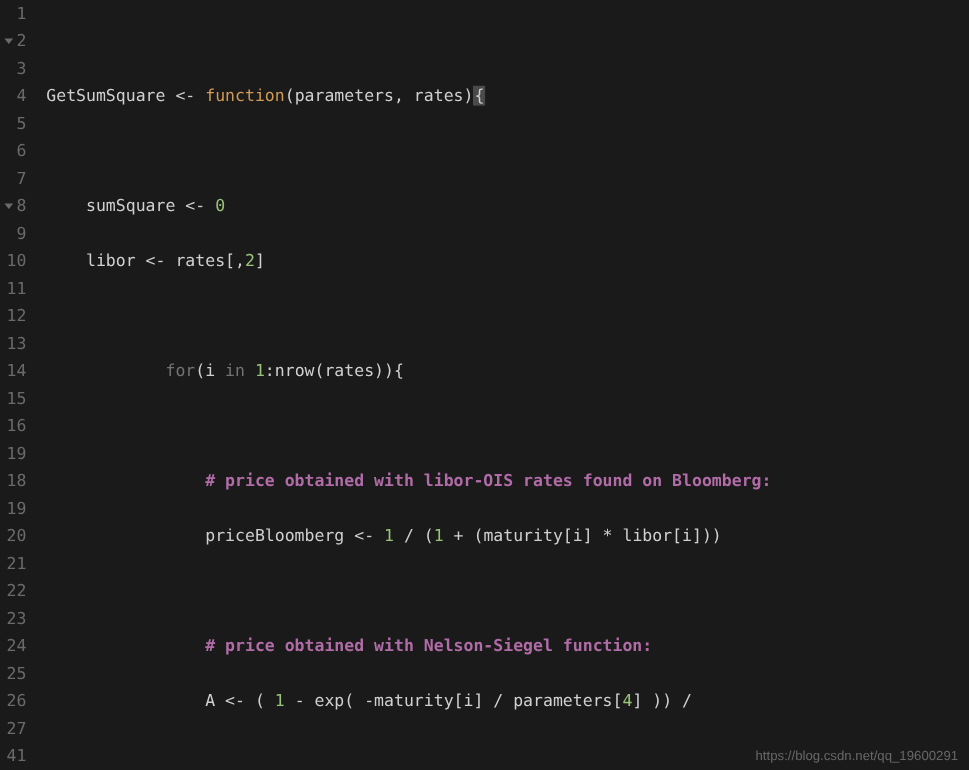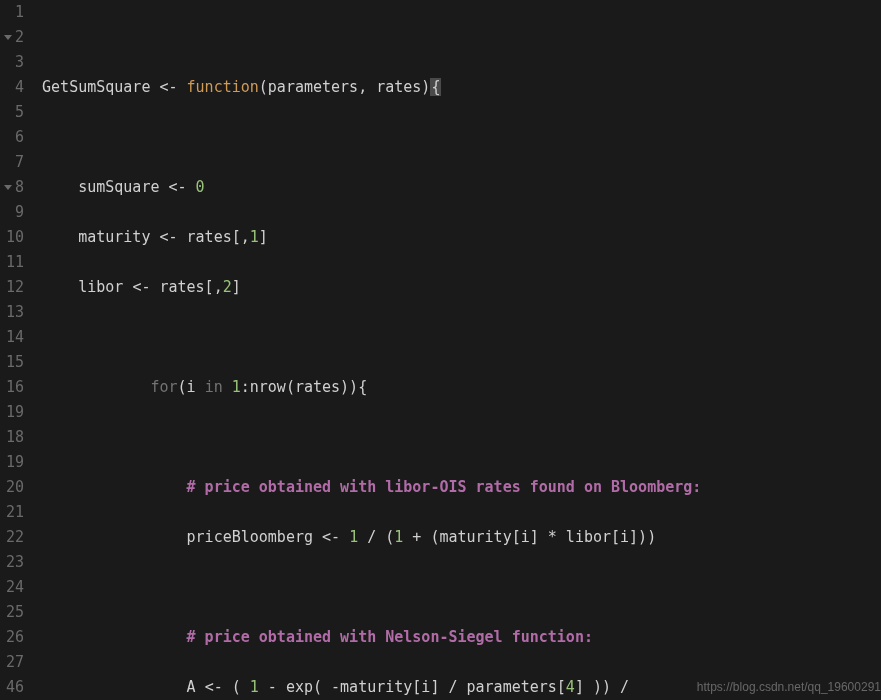--- a/index.html
+++ b/index.html
@@ -57,21 +57,21 @@
     .fn { color: #d19a56; }
     .id { color: #d0d0d0; }
     .op { color: #d0d0d0; }
     .num { color: #98c379; }
     .cmt { color: #b16ca8; font-weight: bold; }
     .paren { color: #d0d0d0; }
     .brace-hl { background: #4a4a4a; color: #d0d0d0; padding: 0 1px;}
     .watermark {
       position: absolute;
       bottom: 6px;
-      right: 0;
+      right: 10px;
       color: rgba(180,180,180,0.5);
       font-size: 12px;
       font-family: Arial, sans-serif;
     }
   </style>
 </head>
 <body>
 
 <div class="editor">
   <div class="gutter">
@@ -95,28 +95,27 @@
     <div class="gutter-line"><span>18</span></div>
     <div class="gutter-line"><span>19</span></div>
     <div class="gutter-line"><span>20</span></div>
     <div class="gutter-line"><span>21</span></div>
     <div class="gutter-line"><span>22</span></div>
     <div class="gutter-line"><span>23</span></div>
     <div class="gutter-line"><span>24</span></div>
     <div class="gutter-line"><span>25</span></div>
     <div class="gutter-line"><span>26</span></div>
     <div class="gutter-line"><span>27</span></div>
-    <div class="gutter-line"><span>46</span></div>
+    <div class="gutter-line"><span>41</span></div>
   </div>
   <div class="code-area">
 <div class="line"></div>
 <div class="line"><span class="id">GetSumSquare</span> <span class="op">&lt;-</span> <span class="fn">function</span><span class="paren">(parameters, rates)</span><span class="brace-hl">{</span></div>
 <div class="line"></div>
 <div class="line">    <span class="id">sumSquare</span> <span class="op">&lt;-</span> <span class="num">0</span></div>
-<div class="line">    <span class="id">maturity</span> <span class="op">&lt;-</span> <span class="id">rates[,</span><span class="num">1</span><span class="id">]</span></div>
 <div class="line">    <span class="id">libor</span> <span class="op">&lt;-</span> <span class="id">rates[,</span><span class="num">2</span><span class="id">]</span></div>
 <div class="line"></div>
 <div class="line">            <span class="kw">for</span><span class="id">(i </span><span class="kw">in</span><span> </span><span class="num">1</span><span class="id">:nrow(rates)){</span></div>
 <div class="line"></div>
 <div class="line">                <span class="cmt"># price obtained with libor-OIS rates found on Bloomberg:</span></div>
 <div class="line">                <span class="id">priceBloomberg</span> <span class="op">&lt;-</span> <span class="num">1</span><span class="id"> / (</span><span class="num">1</span><span class="id"> + (maturity[i] * libor[i]))</span></div>
 <div class="line"></div>
 <div class="line">                <span class="cmt"># price obtained with Nelson-Siegel function:</span></div>
 <div class="line">                <span class="id">A</span> <span class="op">&lt;-</span> <span class="id">( </span><span class="num">1</span><span class="id"> - exp( -maturity[i] / parameters[</span><span class="num">4</span><span class="id">] )) /</span></div>
 

